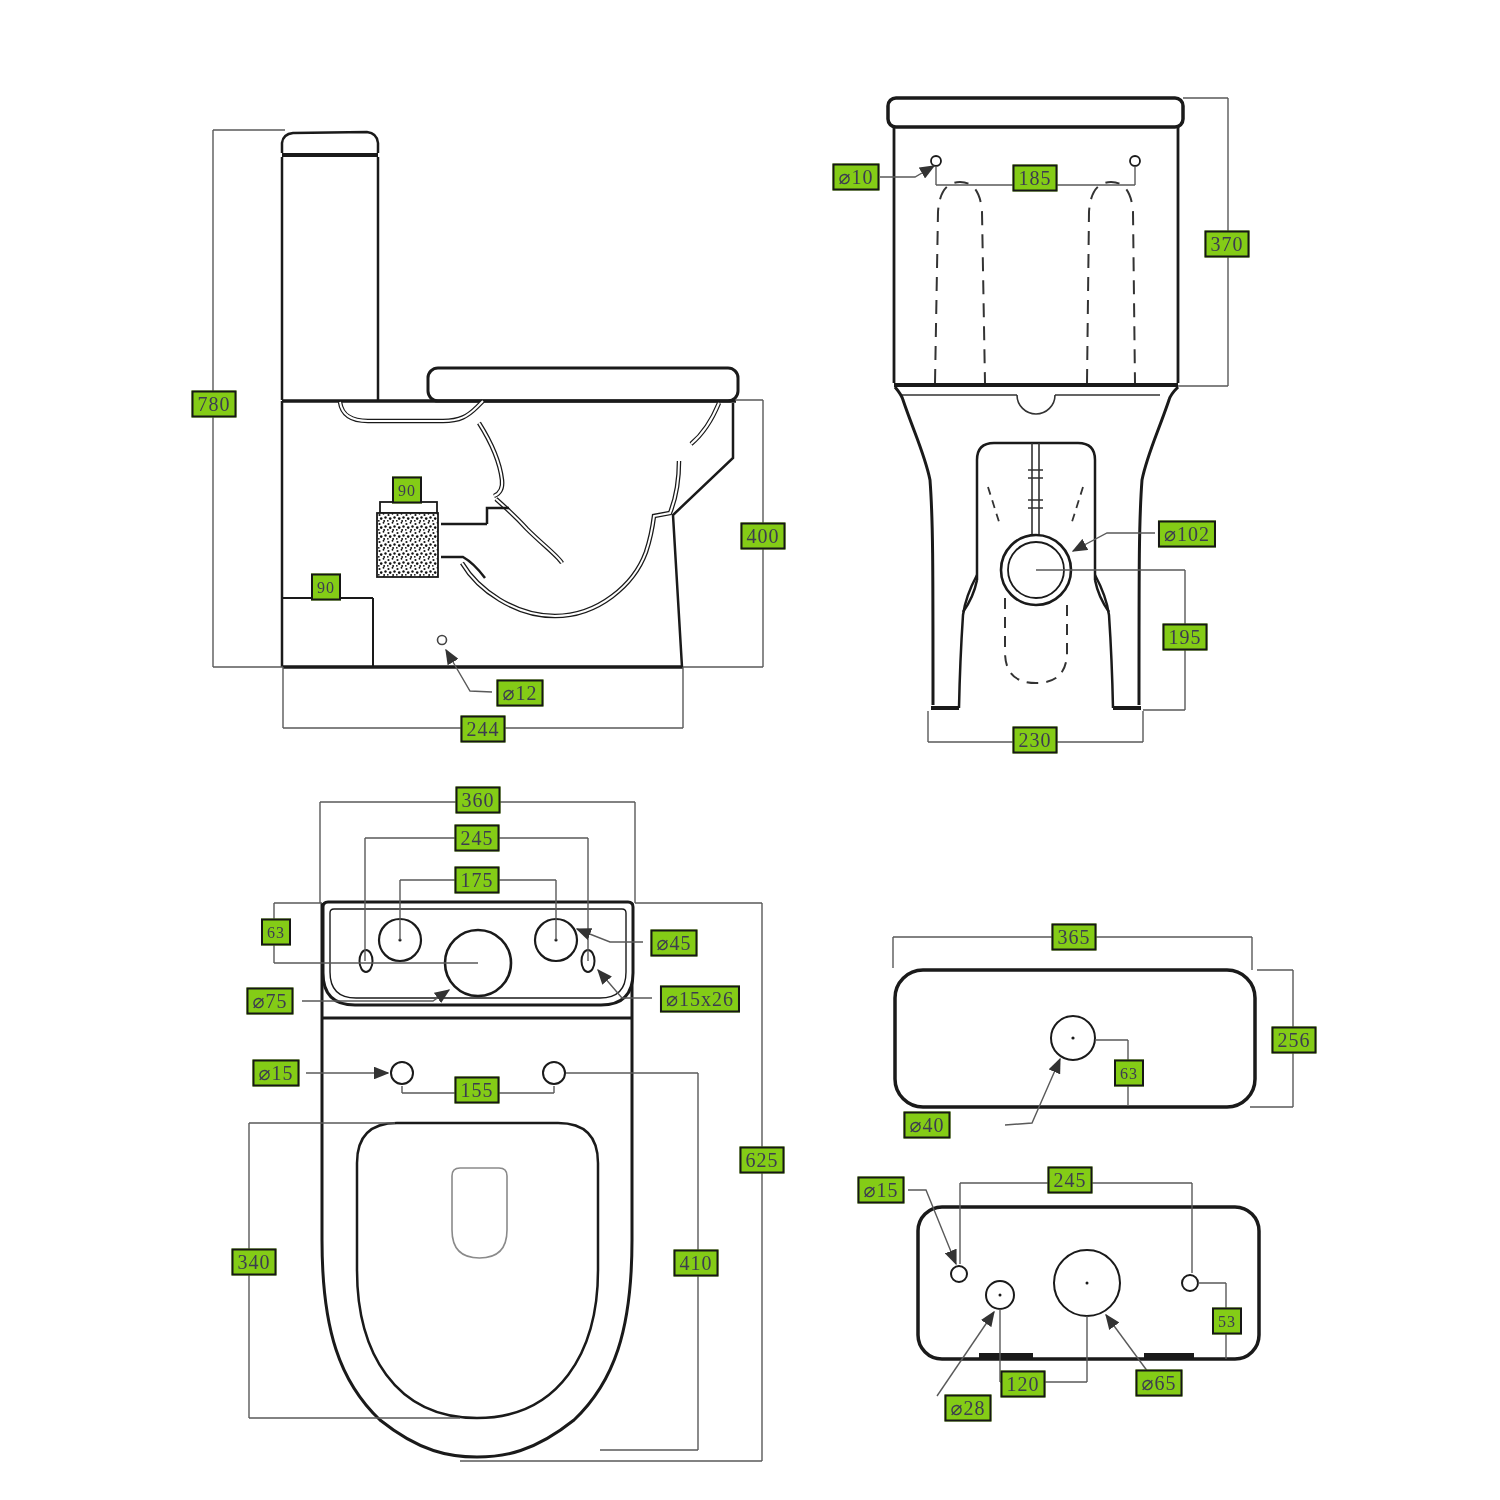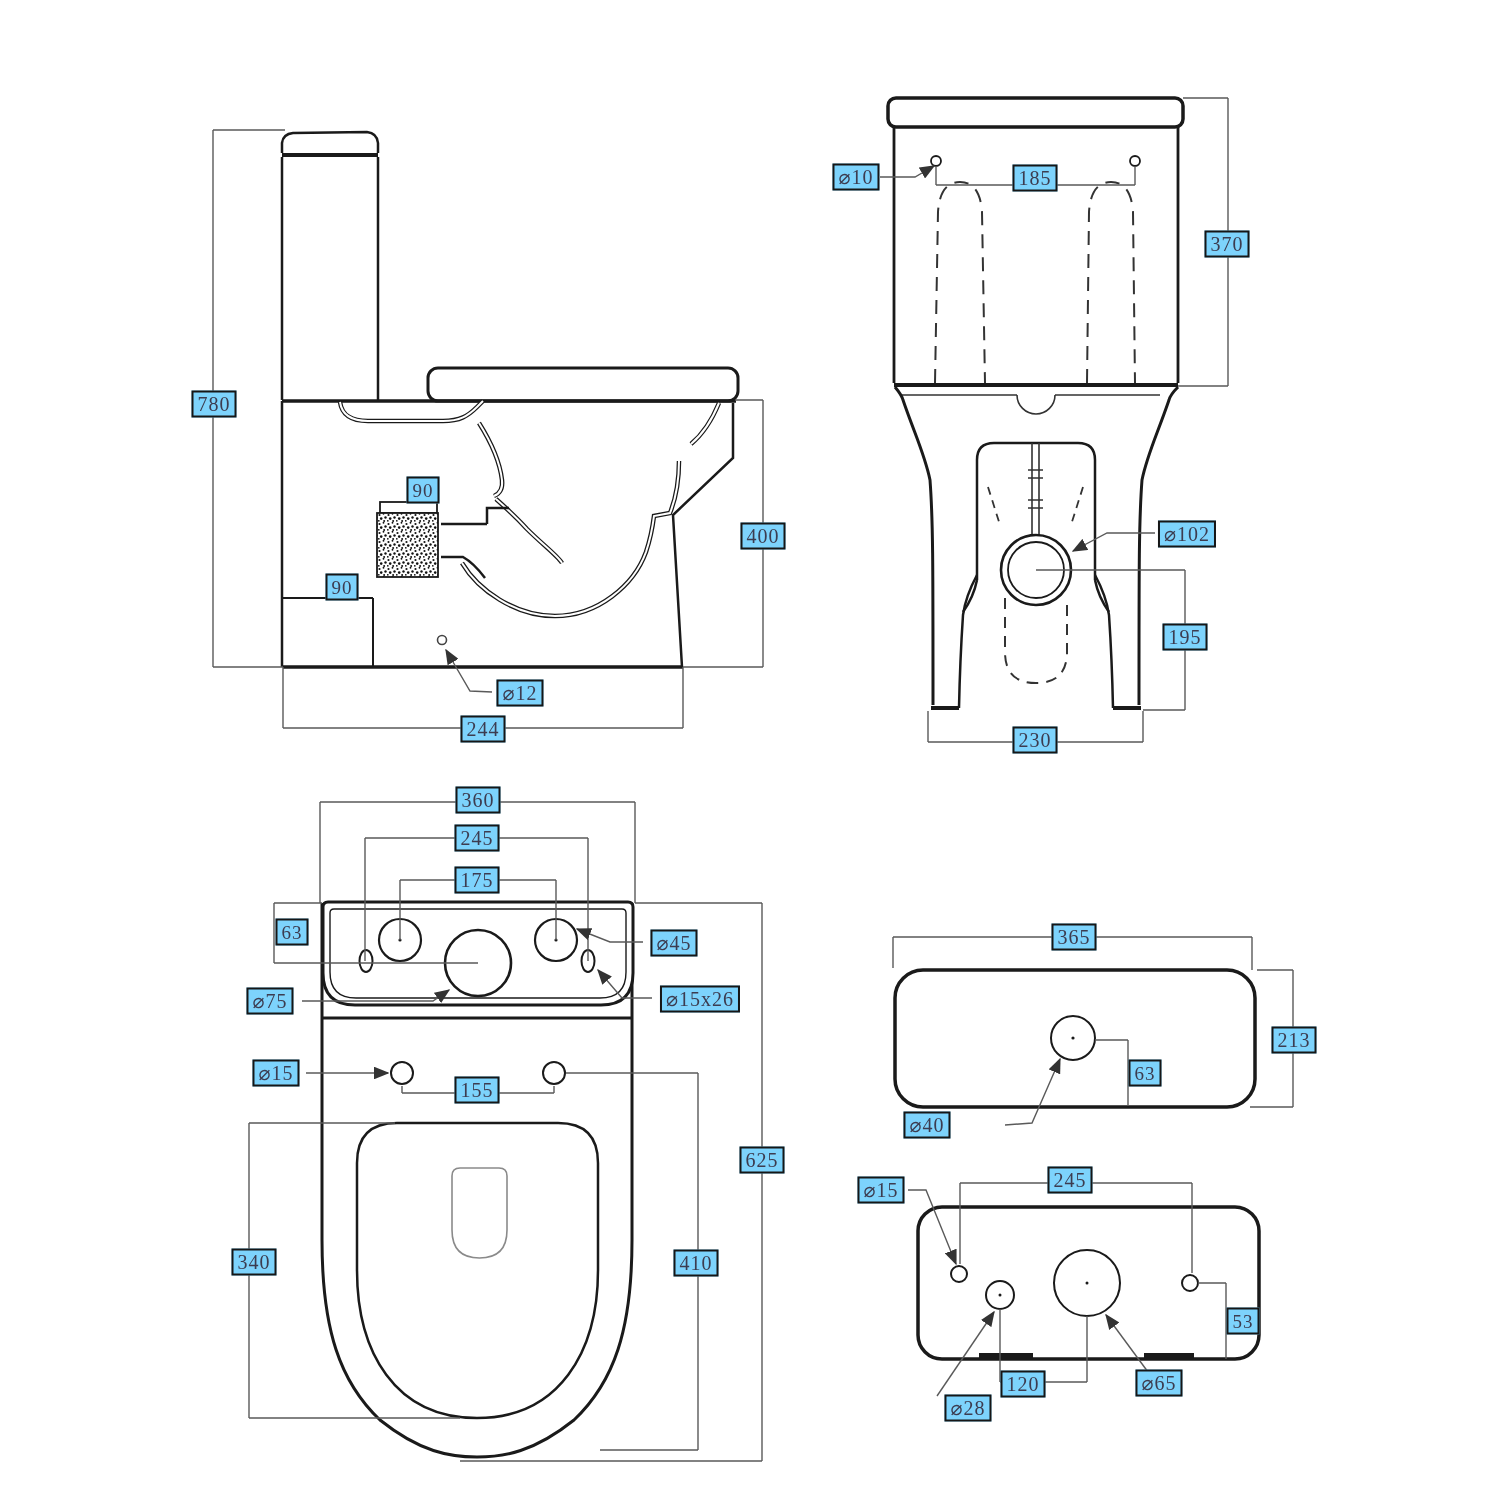--- a/index.html
+++ b/index.html
@@ -1,23 +1,23 @@
 <!DOCTYPE html>
 <html><head>
 <meta charset="utf-8">
 <style>
   html,body{margin:0;padding:0;background:#fff;}
   #stage{position:relative;width:1500px;height:1500px;background:#fff;overflow:hidden;
          font-family:"Liberation Serif",serif;}
   #linework{position:absolute;left:0;top:0;}
   .dim-label{position:absolute;transform:translate(-50%,-50%);
     font:20px/23px "Liberation Serif",serif;color:#3c3c50;letter-spacing:1px;
-    background:#7dd3fc;border:2px solid #161616;padding:0 4px;white-space:nowrap;
+    background:#84cc16;border:2px solid #161616;padding:0 4px;white-space:nowrap;
     text-align:center;}
-  .dim-label.small{font-size:19px;margin-left:16px;}
+  .dim-label.small{font-size:16px;}
 </style>
 </head>
 <body>
 
 <div id="stage">
 
 <svg id="linework" width="1500" height="1500" viewBox="0 0 1500 1500" fill="none">
   <defs>
     <marker id="arr" markerWidth="11" markerHeight="9" refX="10" refY="4.5" orient="auto">
       <path d="M0,0 L11,4.5 L0,9 Z" fill="#333"></path>
@@ -218,21 +218,21 @@
 <div class="dim-label" style="left:674px;top:943px">⌀45</div>
 <div class="dim-label" style="left:270px;top:1001px">⌀75</div>
 <div class="dim-label" style="left:700px;top:999px">⌀15x26</div>
 <div class="dim-label" style="left:276px;top:1073px">⌀15</div>
 <div class="dim-label" style="left:477px;top:1090px">155</div>
 <div class="dim-label" style="left:762px;top:1160px">625</div>
 <div class="dim-label" style="left:696px;top:1263px">410</div>
 <div class="dim-label" style="left:254px;top:1262px">340</div>
 
 <div class="dim-label" style="left:1074px;top:937px">365</div>
-<div class="dim-label" style="left:1294px;top:1040px">213</div>
+<div class="dim-label" style="left:1294px;top:1040px">256</div>
 <div class="dim-label small" style="left:1129px;top:1073px">63</div>
 <div class="dim-label" style="left:927px;top:1125px">⌀40</div>
 
 <div class="dim-label" style="left:881px;top:1190px">⌀15</div>
 <div class="dim-label" style="left:1070px;top:1180px">245</div>
 <div class="dim-label small" style="left:1227px;top:1321px">53</div>
 <div class="dim-label" style="left:1159px;top:1383px">⌀65</div>
 <div class="dim-label" style="left:1023px;top:1384px">120</div>
 <div class="dim-label" style="left:968px;top:1408px">⌀28</div>
 

